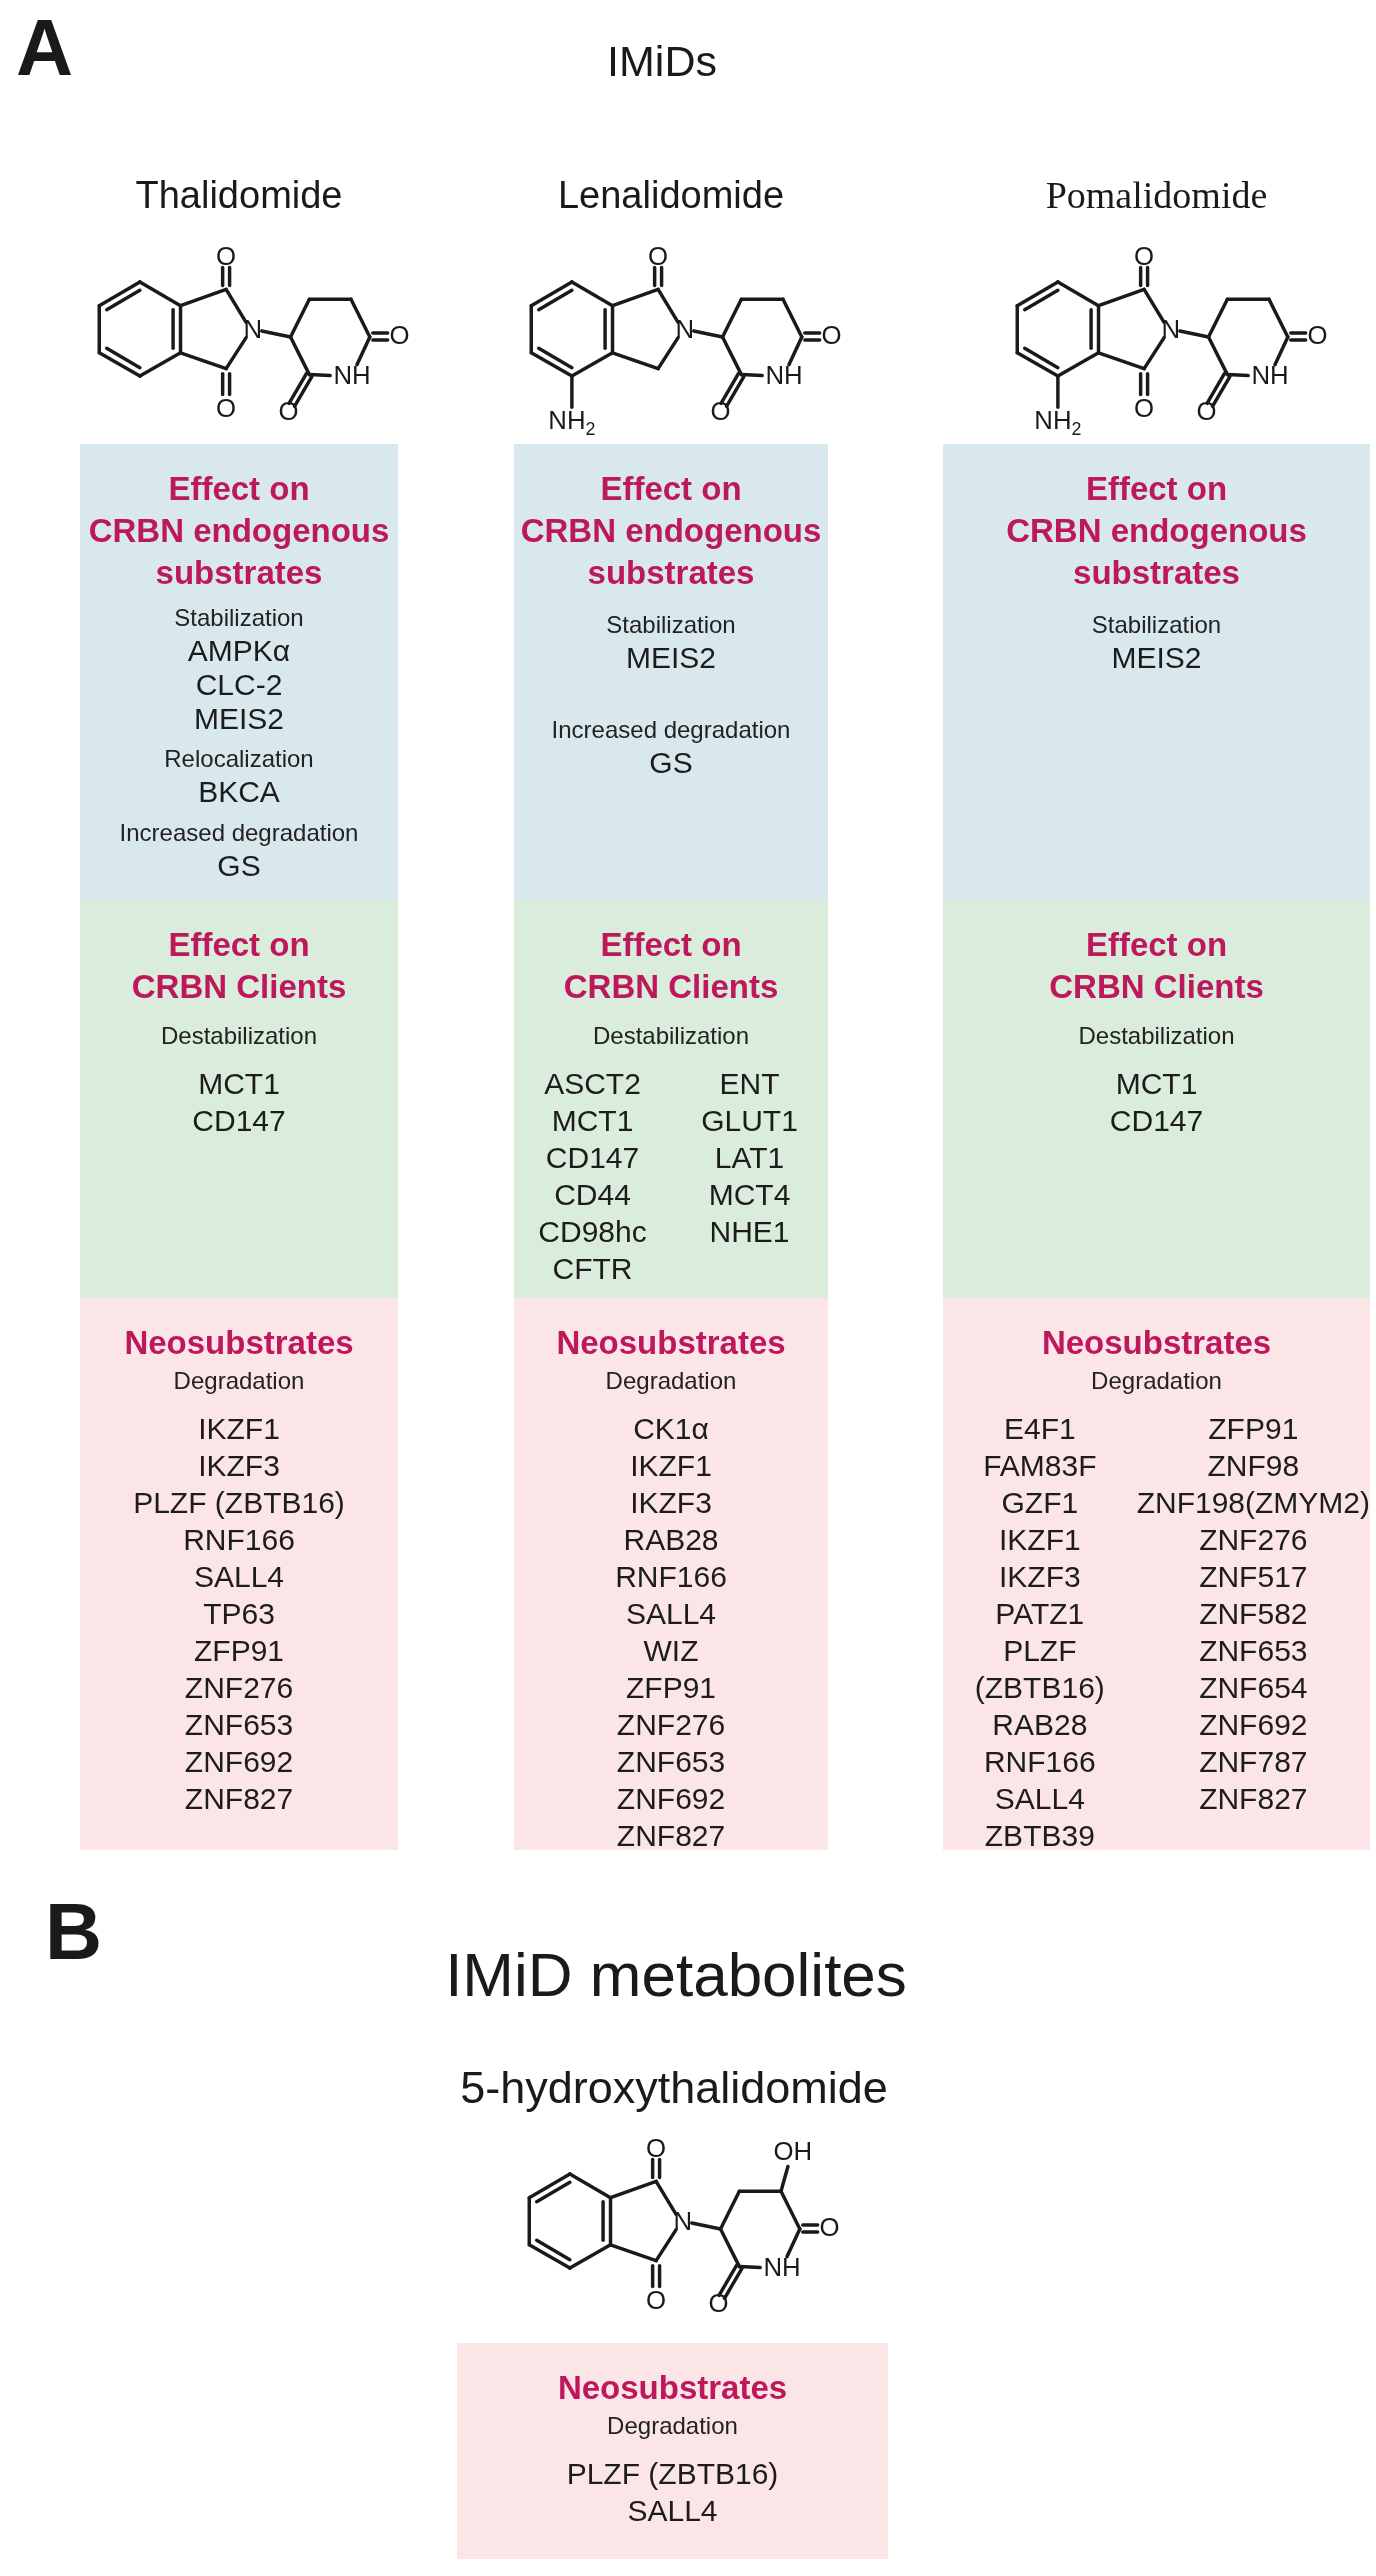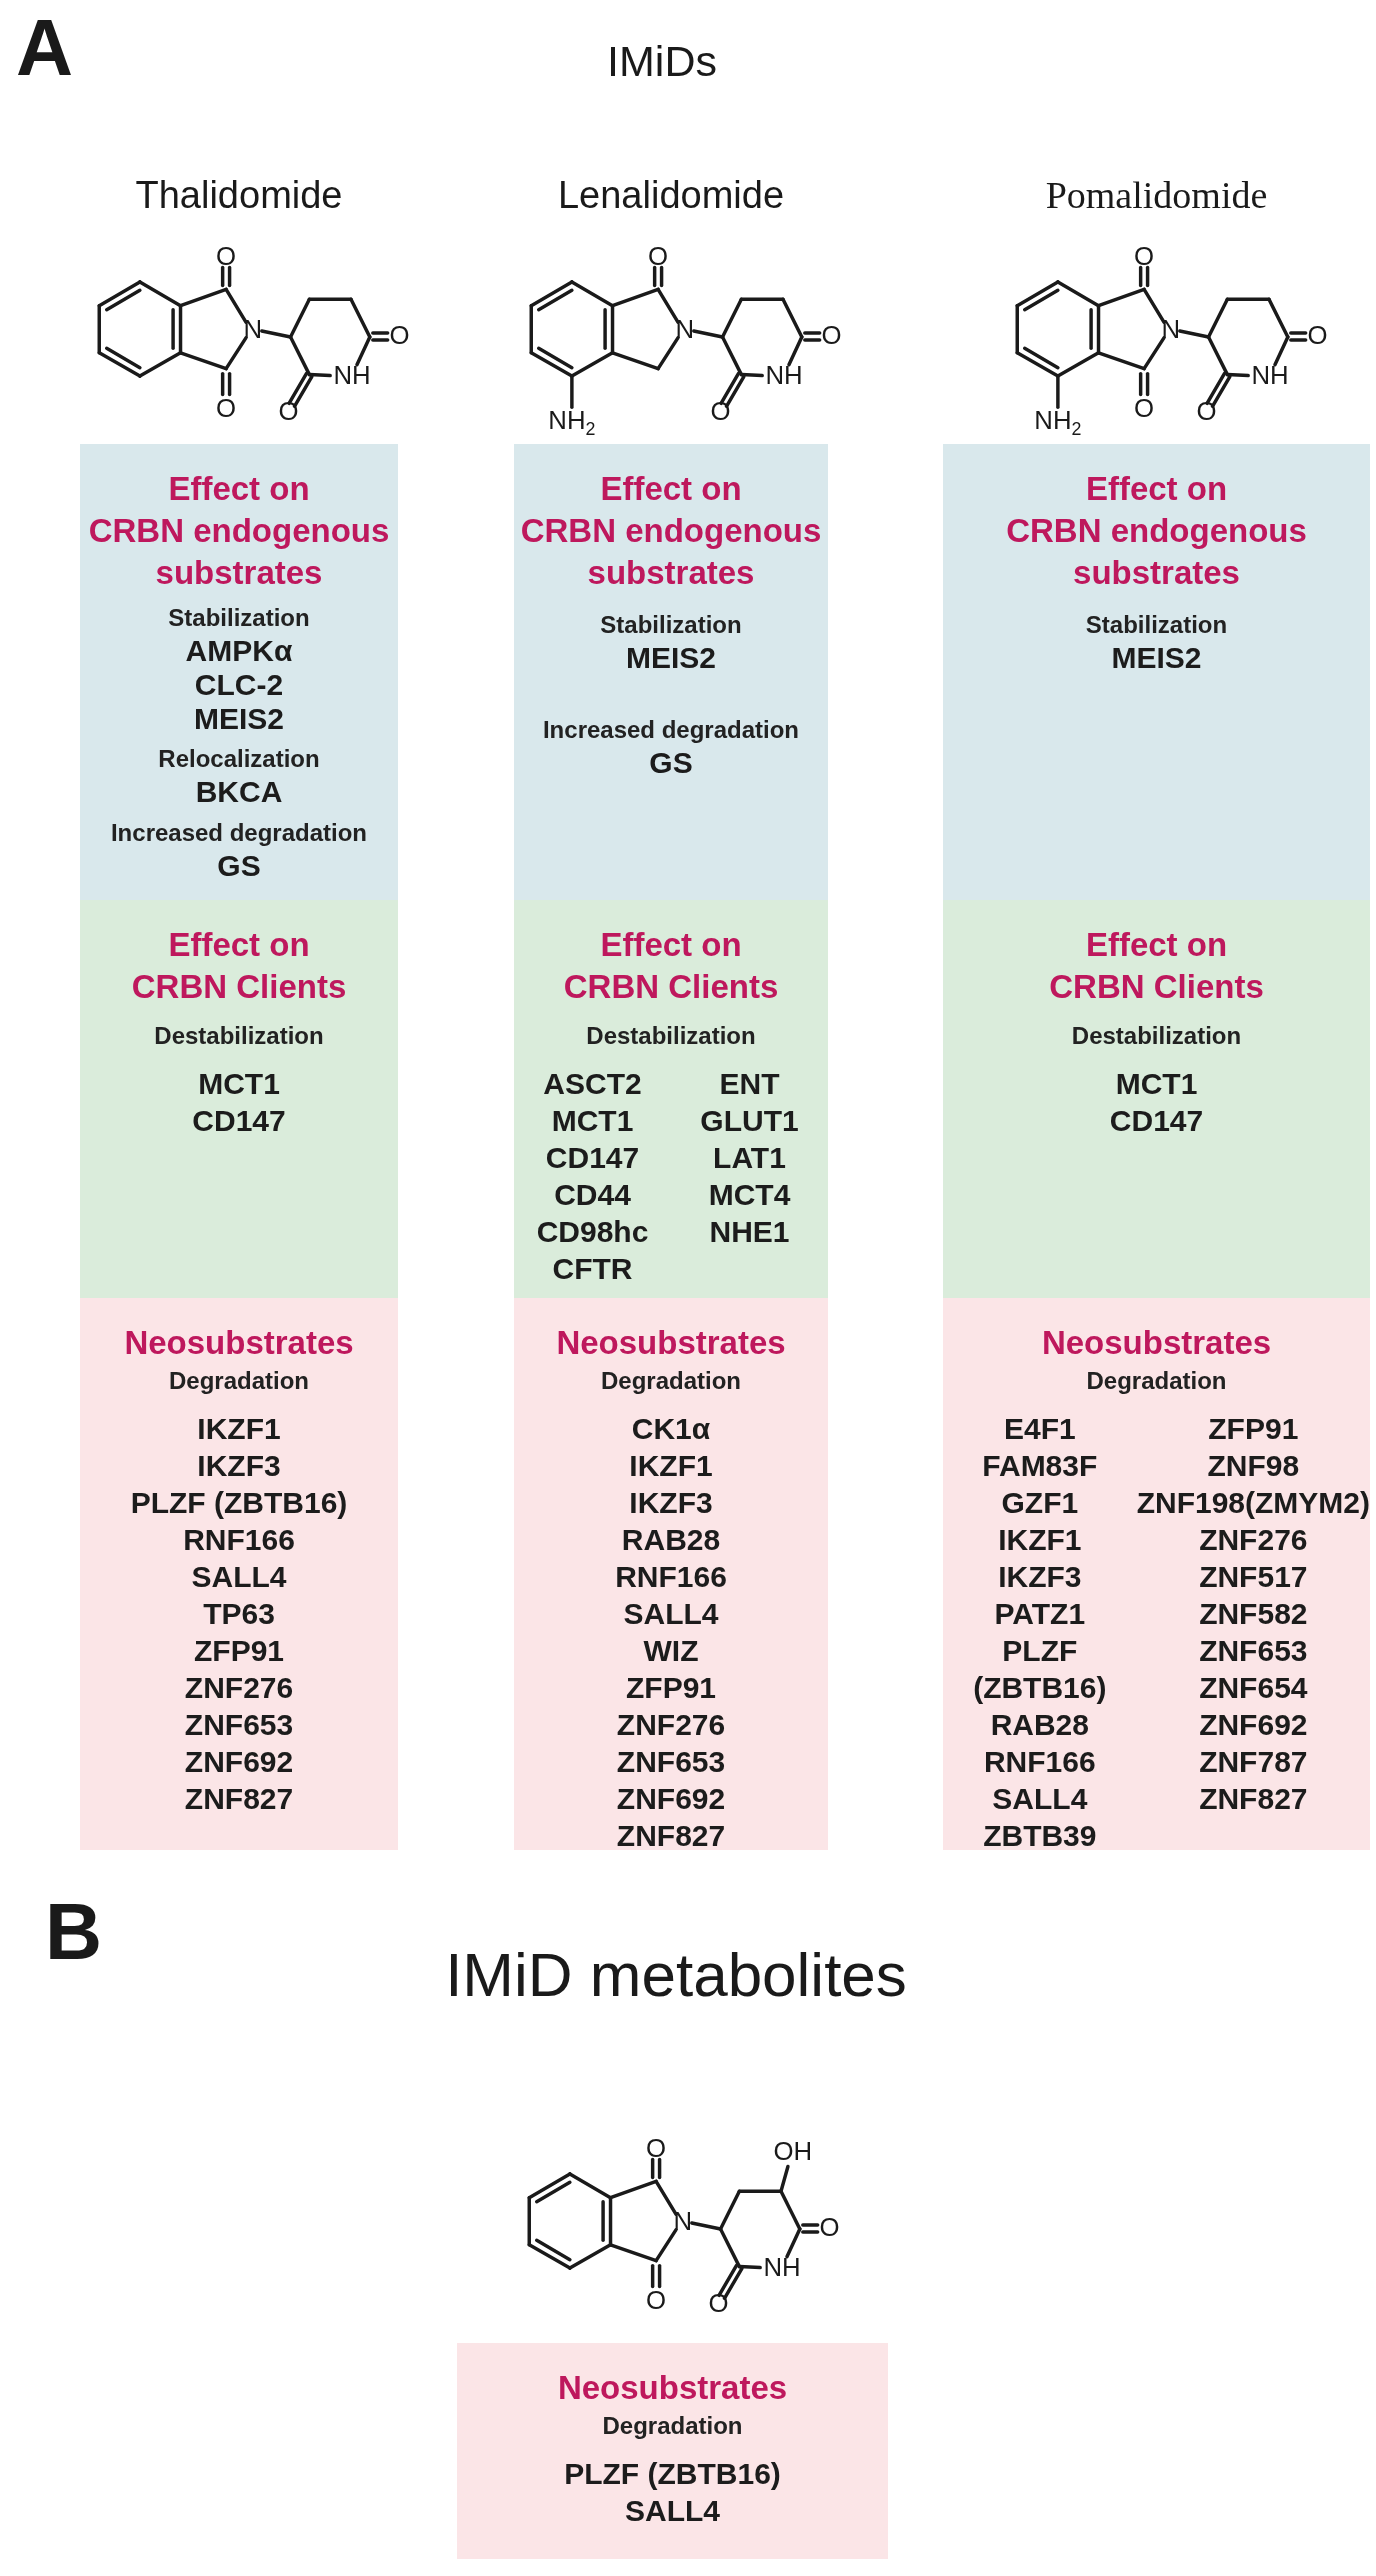--- a/index.html
+++ b/index.html
@@ -9,21 +9,21 @@
   .panel-letter{font-size:79px;font-weight:bold;line-height:79px;}
   .fig-title{font-size:43px;line-height:71px;transform:translateX(-50%);white-space:nowrap;}
   .drug-name{font-size:38px;line-height:42px;text-align:center;}
   .mol{position:absolute;}
   .box{position:absolute;box-sizing:border-box;padding-top:24px;text-align:center;}
   .box.blue{background:var(--blue,#d9e8ec);}
   .box.green{background:var(--green,#daecdb);}
   .box.pink{background:var(--pink,#fbe5e7);}
   .box-title{font-weight:bold;font-size:33px;line-height:42px;color:#be185d;}
   .box-title span{display:block;}
-  .sec{margin-top:13.7px;font-weight:bold;}
+  .sec{margin-top:13.7px;}
   .sec-label{font-size:24px;line-height:27px;color:#222;}
   .sec-items{font-size:30px;line-height:37px;margin-top:16px;color:#1c1c1c;}
   .blue .sec{margin-top:10.5px;}
   .blue .sec-label{line-height:25px;}
   .blue .sec-items{line-height:34px;margin-top:4px;}
   .pink .sec{margin-top:3.2px;}
   .pink .sec-items{margin-top:16px;}
   .two{display:flex;justify-content:space-between;}
   .two .sub{flex:1;}
   .metab-name{font-size:45px;line-height:50px;transform:translateX(-50%);white-space:nowrap;}
@@ -345,20 +345,21 @@
             <div class="sec-item">ZNF692</div>
             <div class="sec-item">ZNF787</div>
             <div class="sec-item">ZNF827</div>
           </div>
       </div>
     </div>
   </div>
 
   <div class="abs panel-letter" style="left:45px;top:1892px;">B</div>
   <div class="abs fig-title" style="left:676px;top:1939px;font-size:62px;">IMiD metabolites</div>
+  <div class="abs metab-name" style="left:674px;top:2063px;">5-hydroxythalidomide</div>
 
   <svg class="mol" style="left:495px;top:2111px;" width="348" height="223" viewBox="0 0 700 450">
       <line x1="150" y1="127" x2="68" y2="175" stroke="#1a1a1a" stroke-width="7" stroke-linecap="round"></line>
       <line x1="68" y1="175" x2="68" y2="270" stroke="#1a1a1a" stroke-width="7" stroke-linecap="round"></line>
       <line x1="68" y1="270" x2="150" y2="317" stroke="#1a1a1a" stroke-width="7" stroke-linecap="round"></line>
       <line x1="150" y1="317" x2="232" y2="270" stroke="#1a1a1a" stroke-width="7" stroke-linecap="round"></line>
       <line x1="232" y1="270" x2="232" y2="175" stroke="#1a1a1a" stroke-width="7" stroke-linecap="round"></line>
       <line x1="232" y1="175" x2="150" y2="127" stroke="#1a1a1a" stroke-width="7" stroke-linecap="round"></line>
       <line x1="150" y1="144" x2="83" y2="183" stroke="#1a1a1a" stroke-width="7" stroke-linecap="round"></line>
       <line x1="83" y1="261" x2="150" y2="300" stroke="#1a1a1a" stroke-width="7" stroke-linecap="round"></line>

